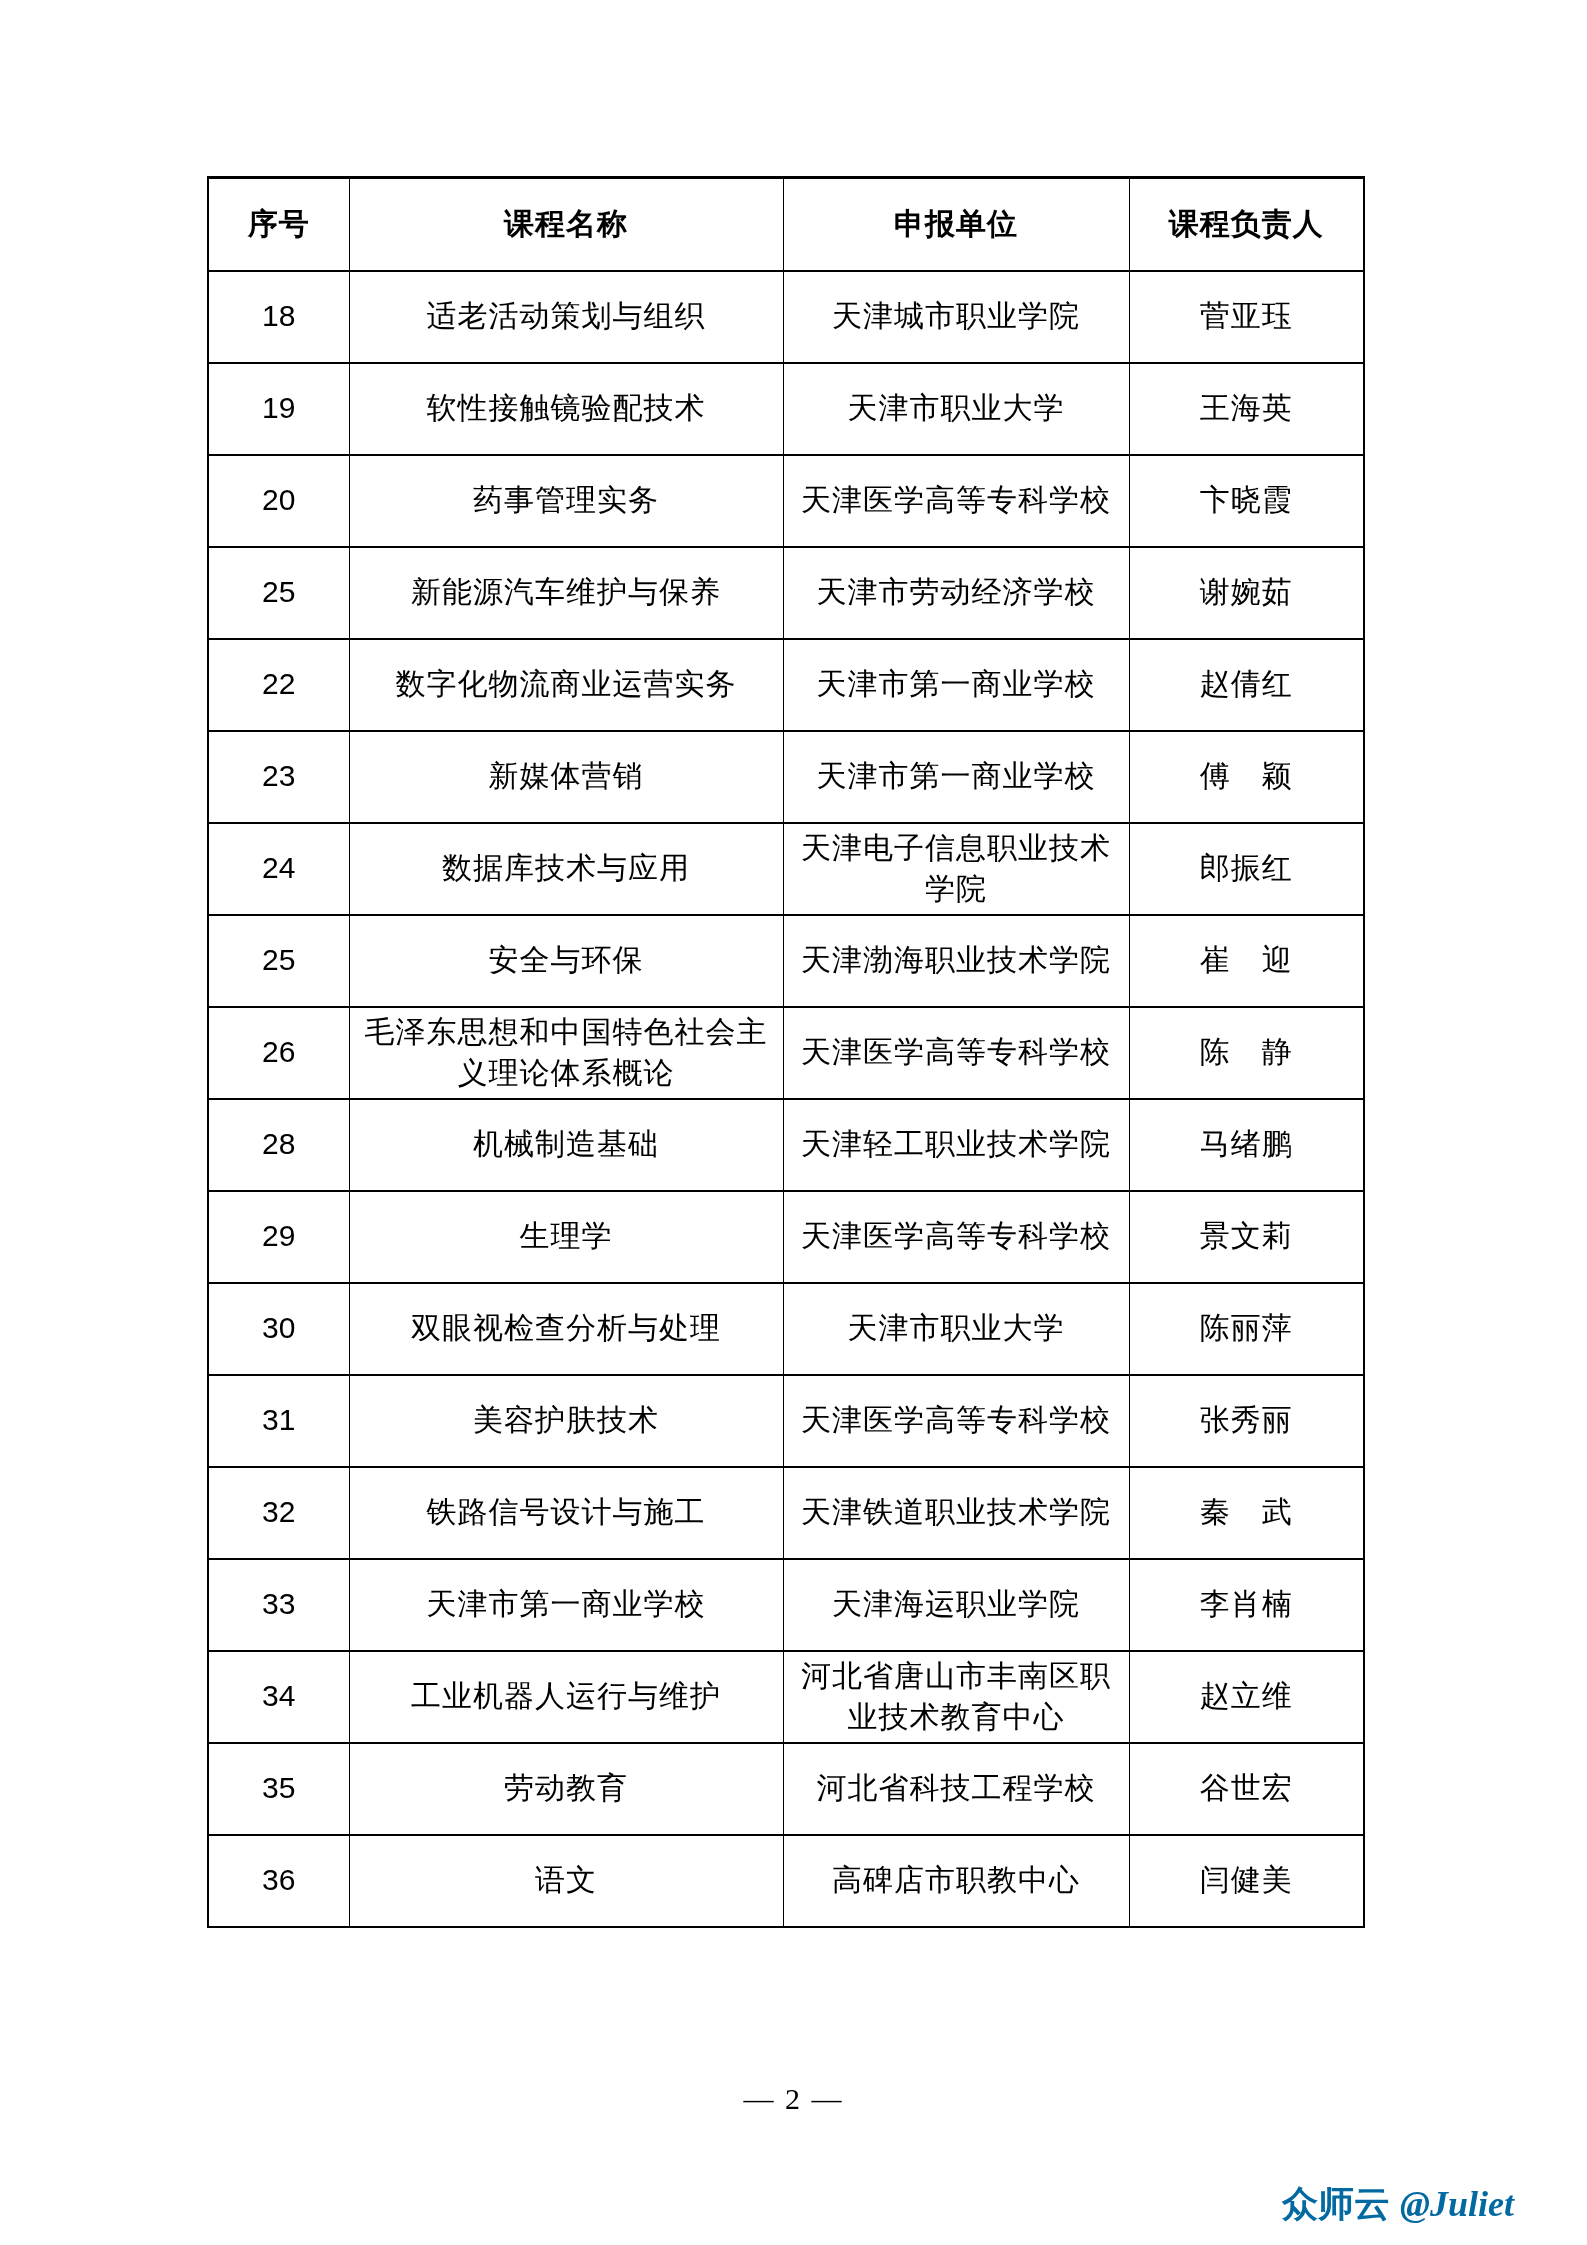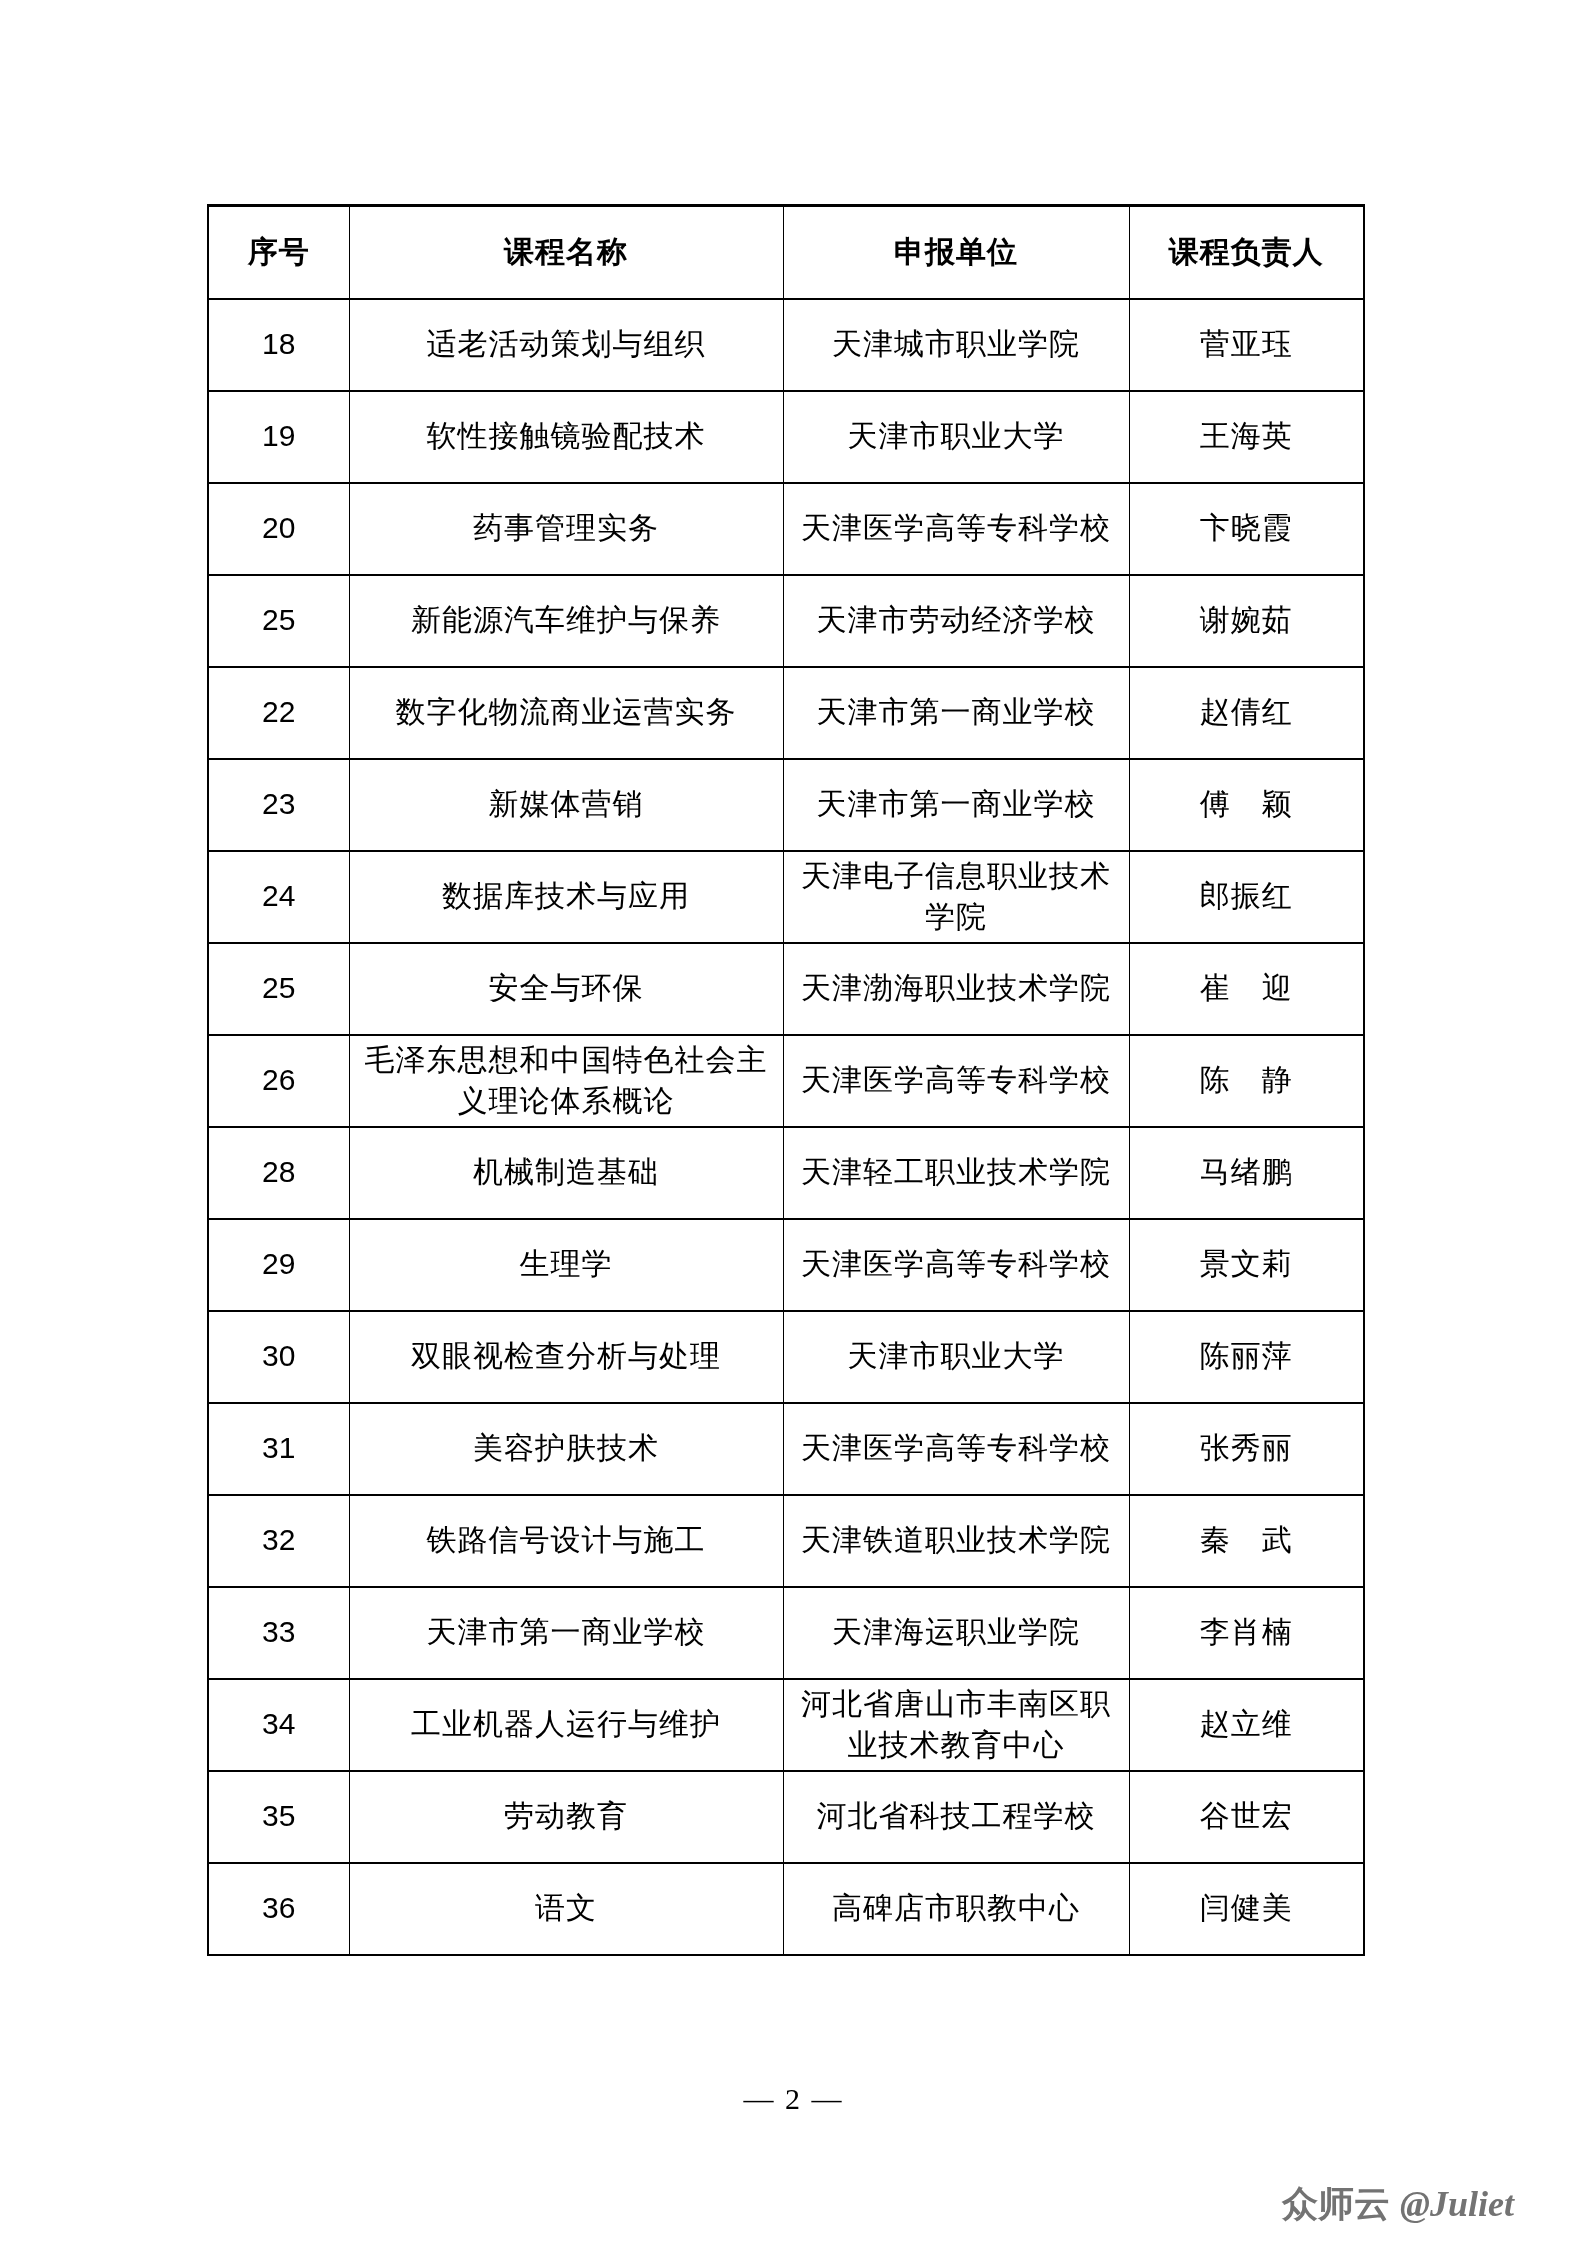--- a/index.html
+++ b/index.html
@@ -9,21 +9,21 @@
     width: 1587px;
     height: 2245px;
     background: #ffffff;
     overflow: hidden;
     font-family: "Liberation Serif", "DejaVu Serif", serif;
     color: #000000;
   }
   table.course-table {
     position: absolute;
     left: 207px;
-    top: 204px;
+    top: 176px;
     width: 1156px;
     border-collapse: collapse;
     table-layout: fixed;
     border: 2px solid #000000;
     border-top-width: 3px;
   }
   .course-table th,
   .course-table td {
     border: 1px solid #000000;
     border-top: 2px solid #000000;
@@ -56,21 +56,21 @@
     font-size: 30px;
     letter-spacing: 2px;
     color: #000000;
   }
   .watermark {
     position: absolute;
     left: 1282px;
     top: 2180px;
     font-size: 36px;
     font-weight: bold;
-    color: #737373;
+    color: #0369a1;
     white-space: nowrap;
     font-family: "Liberation Sans", "DejaVu Sans", sans-serif;
   }
   .watermark .handle {
     font-family: "Liberation Serif", "DejaVu Serif", serif;
     font-style: italic;
     margin-left: 10px;
   }
 </style>
 </head>

